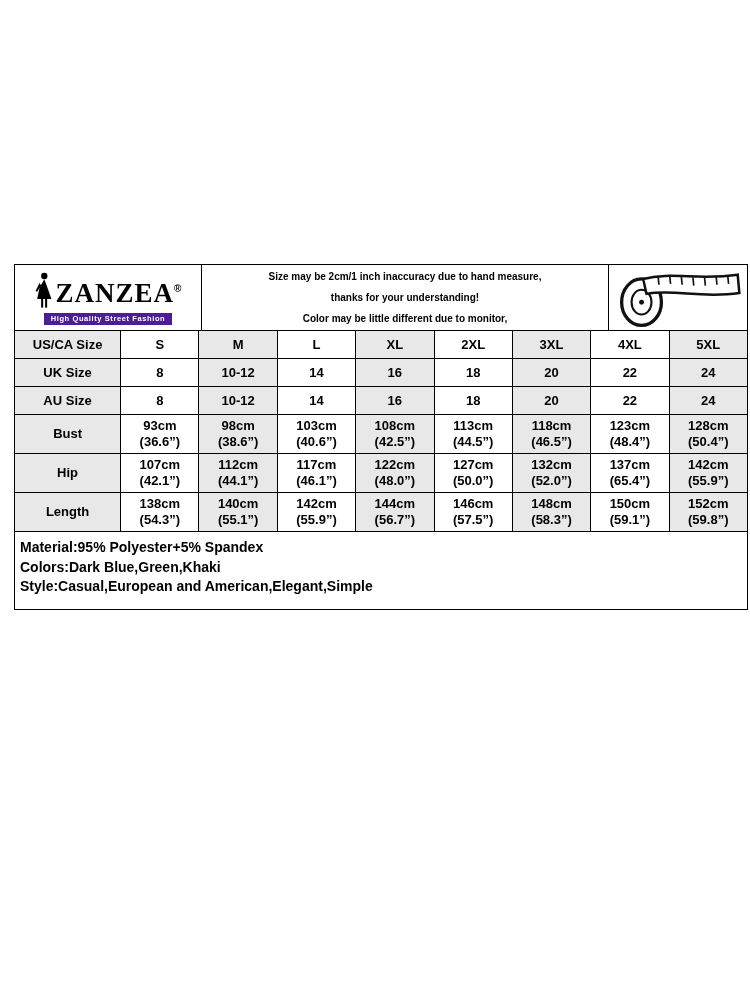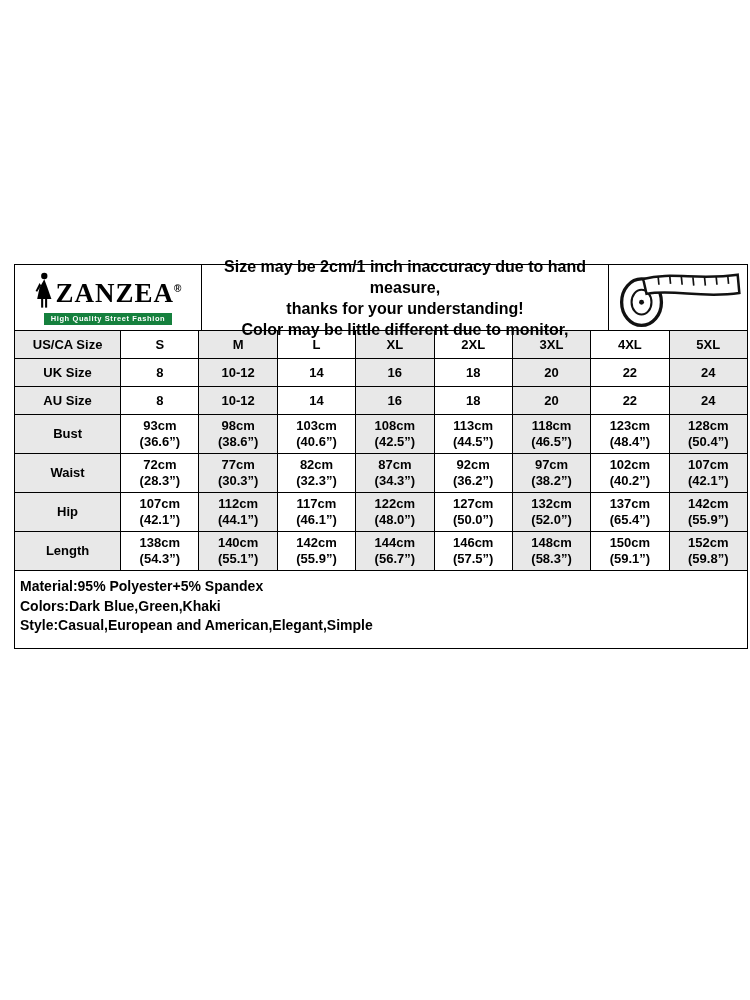--- a/index.html
+++ b/index.html
@@ -20,26 +20,26 @@
     width:186px;display:flex;flex-direction:column;align-items:center;justify-content:center;
     box-sizing:border-box;
   }
   .logo-row{display:flex;align-items:center;gap:3px;}
   .brand-name{
     font-family:"Liberation Serif", serif;font-weight:bold;font-size:27px;letter-spacing:1px;
     line-height:28px;
   }
   .reg{font-size:10px;font-family:"Liberation Sans", sans-serif;}
   .tagline{
-    background:#15803d;color:#fff;font-size:7.5px;letter-spacing:0.6px;
+    background:#4c1d95;color:#fff;font-size:7.5px;letter-spacing:0.6px;
     padding:1.5px 7px;margin-top:2px;white-space:nowrap;font-weight:bold;
   }
   .notice-cell{
     flex:1;display:flex;flex-direction:column;justify-content:center;
-    text-align:center;font-weight:bold;font-size:16px;line-height:21px;
+    text-align:center;font-weight:bold;font-size:10px;line-height:21px;
     border-left:1px solid #000;border-right:1px solid #000;
   }
   .tape-cell{width:138px;display:flex;align-items:center;justify-content:center;}
 
   
   table.size-table{
     width:100%;border-collapse:collapse;table-layout:fixed;background:#fff;
   }
   table.size-table td{
     border:1px solid #000;text-align:center;font-weight:bold;
@@ -156,39 +156,20 @@
           <td>113cm
 (44.5”)</td>
           <td>118cm
 (46.5”)</td>
           <td>123cm
 (48.4”)</td>
           <td>128cm
 (50.4”)</td>
         </tr>
         <tr class="measure-row">
-          <td class="label-cell">Waist</td>
-          <td>72cm
-(28.3”)</td>
-          <td>77cm
-(30.3”)</td>
-          <td>82cm
-(32.3”)</td>
-          <td>87cm
-(34.3”)</td>
-          <td>92cm
-(36.2”)</td>
-          <td>97cm
-(38.2”)</td>
-          <td>102cm
-(40.2”)</td>
-          <td>107cm
-(42.1”)</td>
-        </tr>
-        <tr class="measure-row">
           <td class="label-cell">Hip</td>
           <td>107cm
 (42.1”)</td>
           <td>112cm
 (44.1”)</td>
           <td>117cm
 (46.1”)</td>
           <td>122cm
 (48.0”)</td>
           <td>127cm

